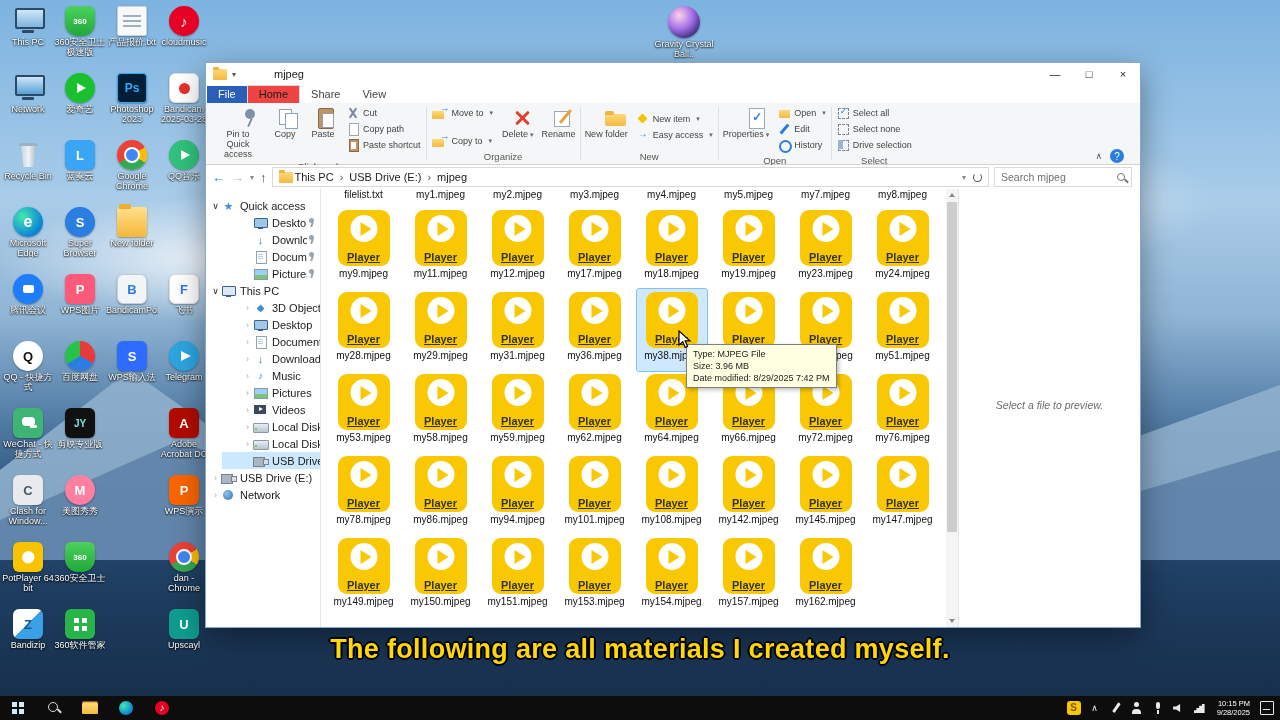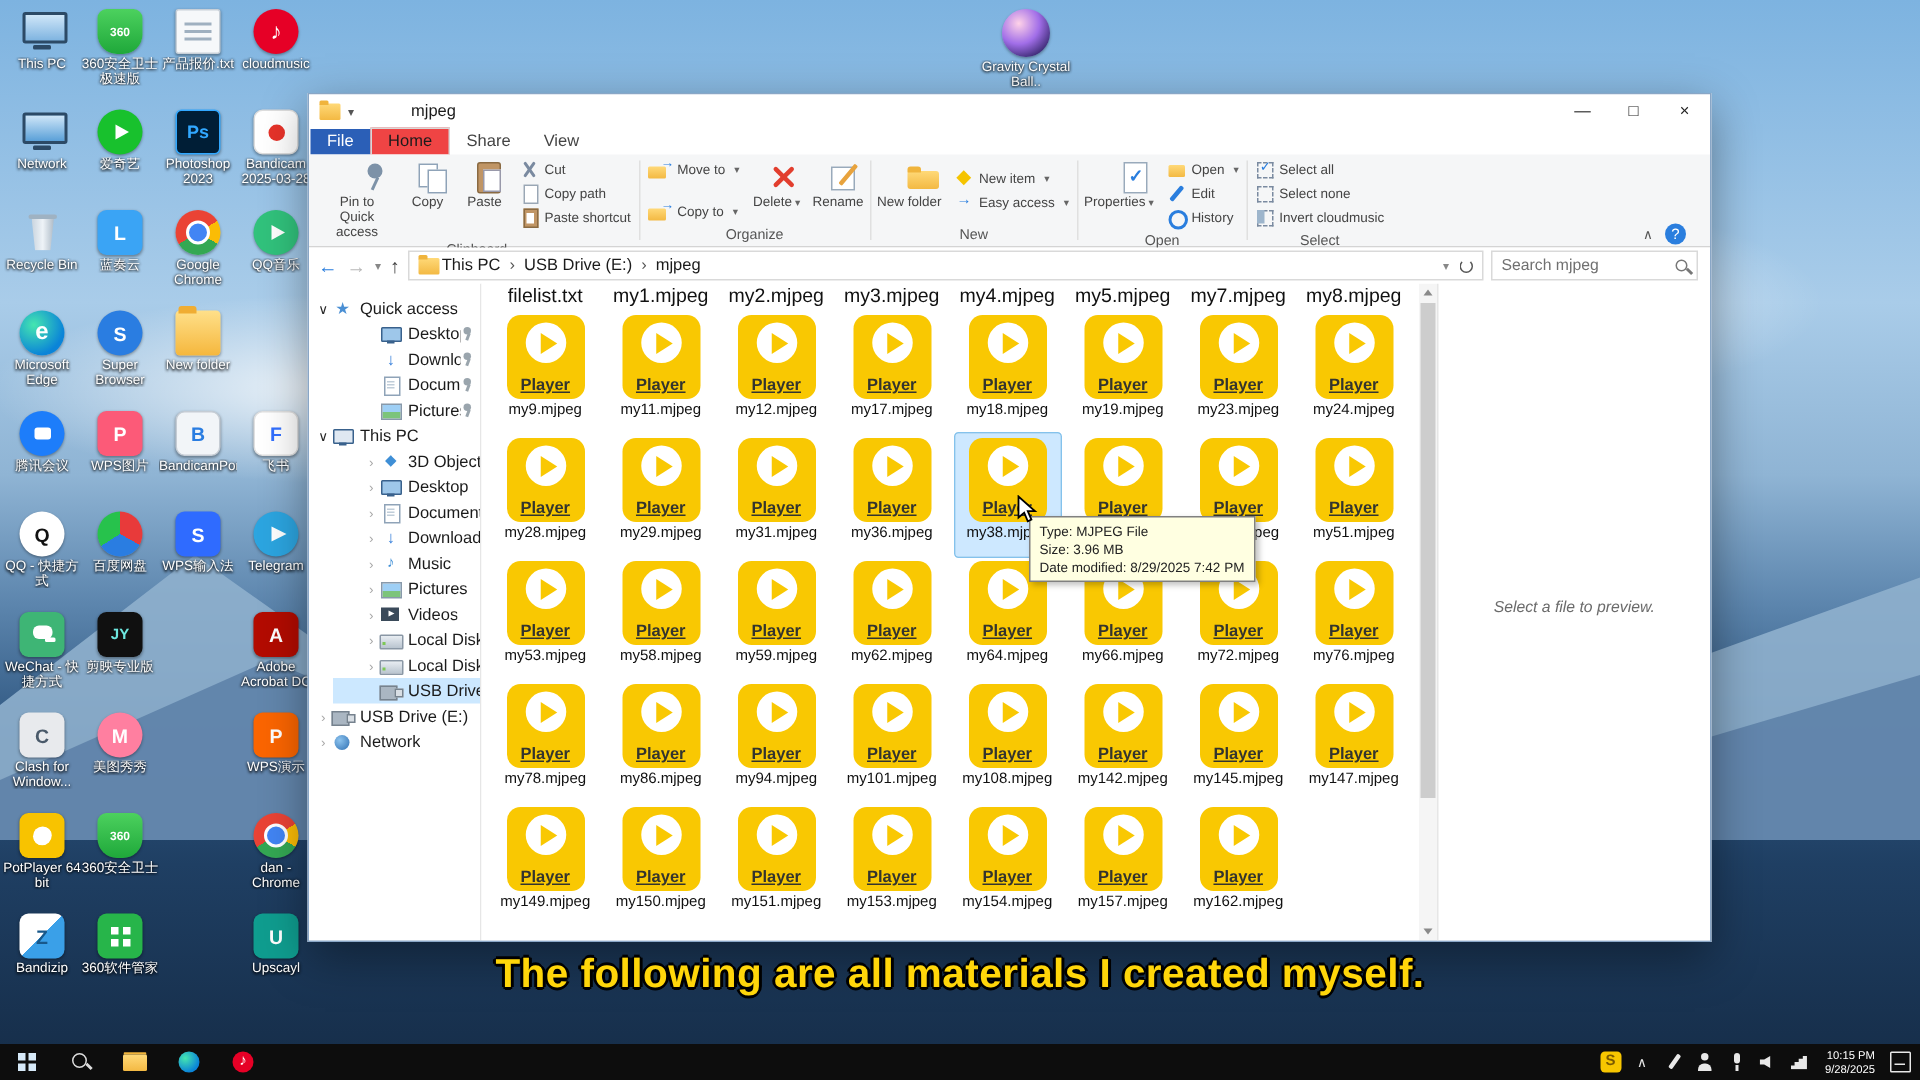--- a/index.html
+++ b/index.html
@@ -196,21 +196,21 @@
   .nic-usb::after { content:""; position:absolute; left:10px; top:4px; width:4px; height:4px; background:#d8dee4; border:1px solid #76828e; }
   .nic-net::before { content:""; position:absolute; left:2px; top:1px; width:10px; height:10px; border-radius:50%; background:radial-gradient(circle at 35% 35%,#8cc3ee,#2f6fb2); }
   .nav-label { font-size:11px; white-space:nowrap; overflow:hidden; }
   .pinmark { display:none; margin-left:auto; margin-right:5px; position:relative; width:8px; height:10px; flex:none; }
   .pinmark.show { display:block; }
   .pinmark.show::before { content:""; position:absolute; top:0; left:2px; width:5px; height:5px; border-radius:50%; background:#9aa5ad; }
   .pinmark.show::after { content:""; position:absolute; top:4px; left:4px; width:2px; height:5px; background:#9aa5ad; transform:rotate(20deg); }
 
   .filearea { flex:1; overflow:hidden; position:relative; background:#fff; }
   .files-top { display:grid; grid-template-columns:repeat(8,77px); padding-left:4px; height:18px; align-items:start; }
-  .ftl { font-size:13px; text-align:center; color:#111; white-space:nowrap; overflow:hidden; }
+  .ftl { font-size:10px; text-align:center; color:#111; white-space:nowrap; overflow:hidden; }
   .files-grid { display:grid; grid-template-columns:repeat(8,77px); grid-auto-rows:82px; padding-left:4px; }
   .file-item { width:70px; margin:0 auto; padding:3px 0 2px; border-radius:2px; cursor:default; }
   .file-item.selected { background:#cde8ff; outline:1px solid #84c2ec; }
   .player-icon { width:52px; height:56px; background:#f9c802; border-radius:9px; position:relative; margin:0 auto; }
   .pcircle { position:absolute; top:5px; left:50%; transform:translateX(-50%); width:27px; height:27px; background:#fff; border-radius:50%; display:flex; align-items:center; justify-content:center; }
   .ptri { width:0; height:0; border-left:11px solid #f9c802; border-top:7px solid transparent; border-bottom:7px solid transparent; margin-left:4px; }
   .ptext { position:absolute; bottom:3px; width:100%; text-align:center; font-size:11px; font-weight:bold; color:#33342e;text-decoration:underline; }
   .file-label { font-size:10px; text-align:center; margin-top:2px; color:#111; white-space:nowrap; overflow:hidden; }
 
   .vscroll { width:12px; flex:none; background:#f5f5f5; position:relative; }
@@ -627,21 +627,21 @@
             <div class="rsmall">
                 <span class="si si-selall"></span>
                 <span>Select all</span>
               </div>
             <div class="rsmall">
                 <span class="si si-selnone"></span>
                 <span>Select none</span>
               </div>
             <div class="rsmall">
                 <span class="si si-invert"></span>
-                <span>Invert cloudmusic</span>
+                <span>Drive selection</span>
               </div>
           </div>
         </div>
         <div class="rgl">Select</div>
       </div>
     </div>
 
     <div class="addrrow">
       <div class="nav-arrows">
         <span class="arr-back">←</span>

